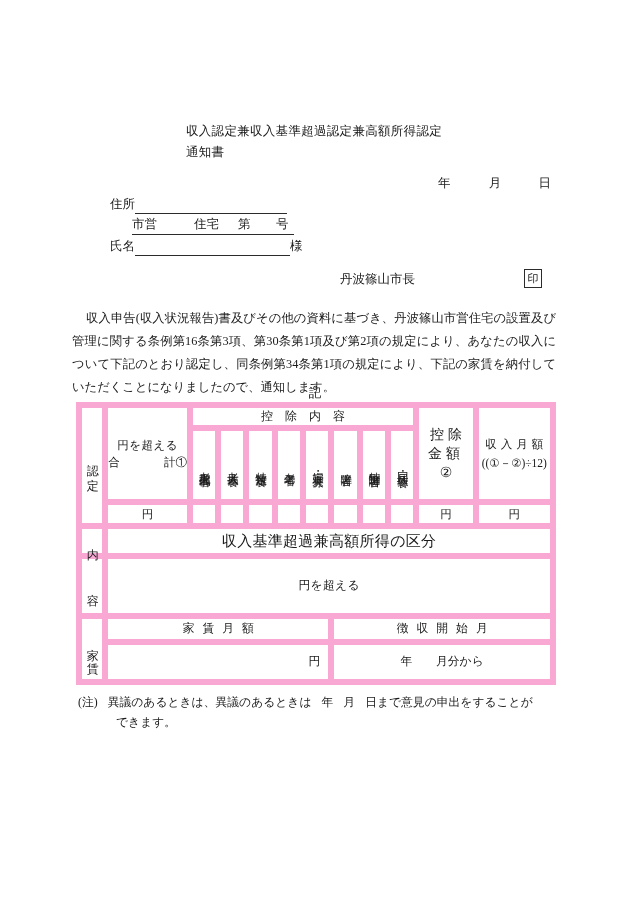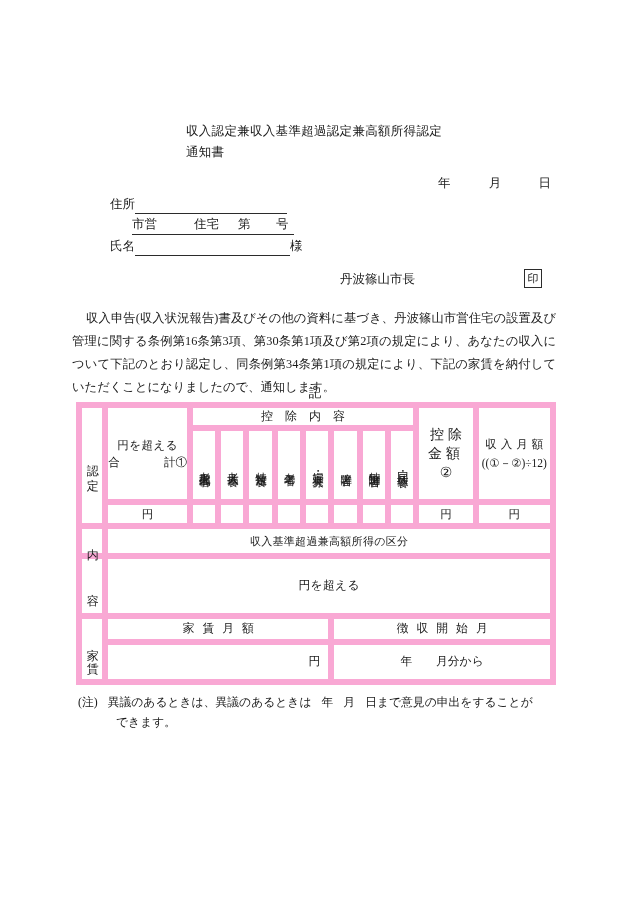--- a/index.html
+++ b/index.html
@@ -186,21 +186,21 @@
     line-height: 19px;
   }
   .cell-getsu .t1 { letter-spacing: 4px; text-indent: 4px; }
 
   .data-row td { height: 24px; }
   .yen-right { text-align: right; padding-right: 6px; font-size: 11.5px; }
 
   .sec-text-left {
     text-align: left;
     padding: 5px 0 5px 10px;
-    font-size: 11px;
+    font-size: 15px;
     height: 30px;
     letter-spacing: 0.3px;
   }
   .sec-center {
     text-align: center;
     font-size: 11.8px;
     height: 60px;
     letter-spacing: 0.3px;
   }
 

